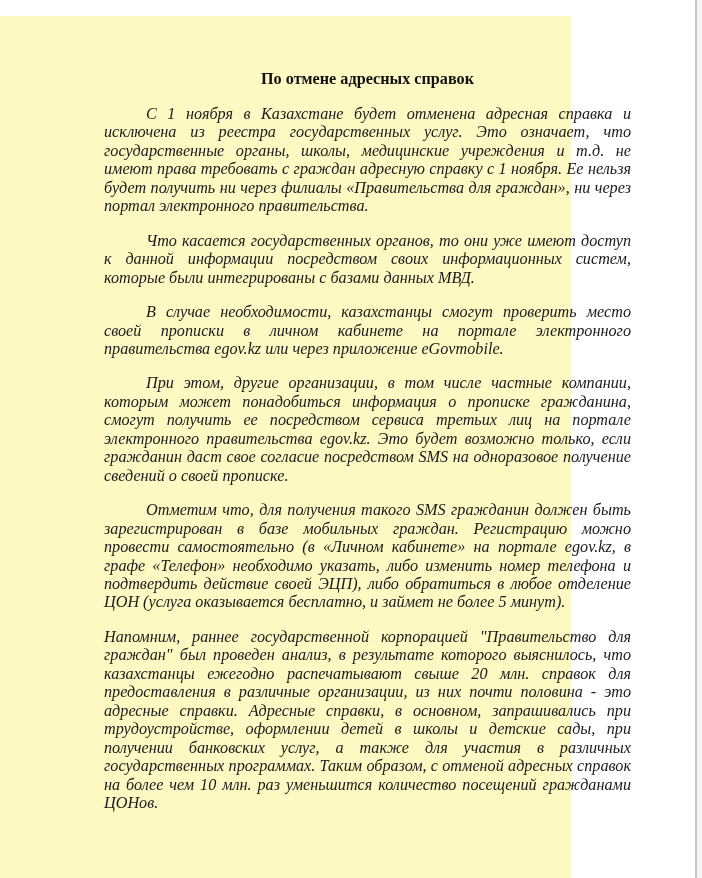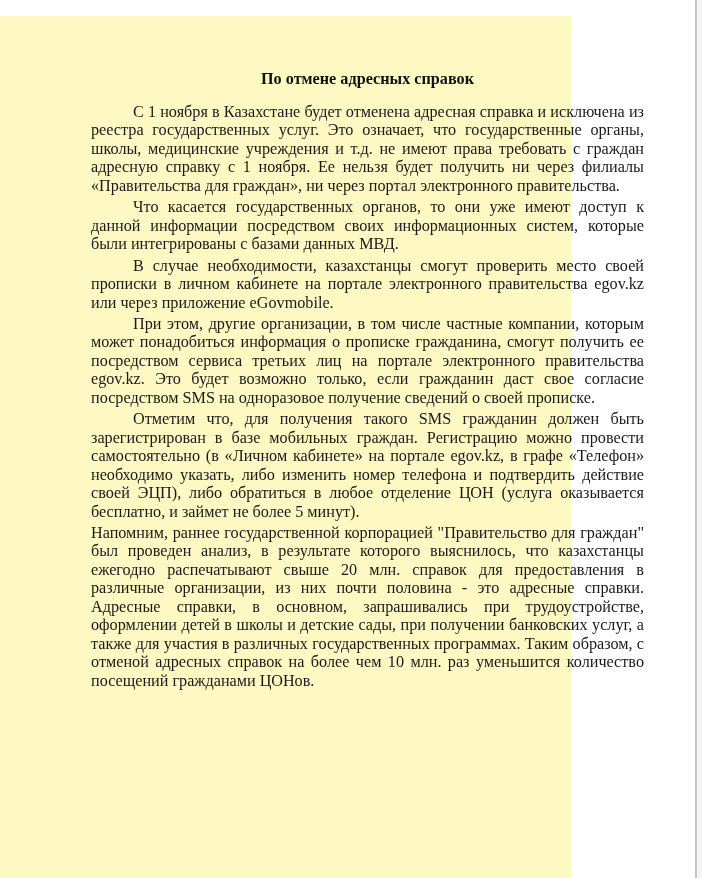--- a/index.html
+++ b/index.html
@@ -49,23 +49,24 @@
     }
     .title {
       margin: 0 0 14px 0;
       text-align: center;
       font-weight: bold;
       font-size: 16.2px;
       line-height: 20px;
       color: #111111;
     }
     .para {
-      margin: 3px;
+      margin: 16px;
       text-align: justify;
       text-indent: 42px;
+      font-style: italic;
     }
     .para.no-indent {
       text-indent: 0;
     }
   </style>
 </head>
 <body>
 
 <div class="page">
   <div class="content">

